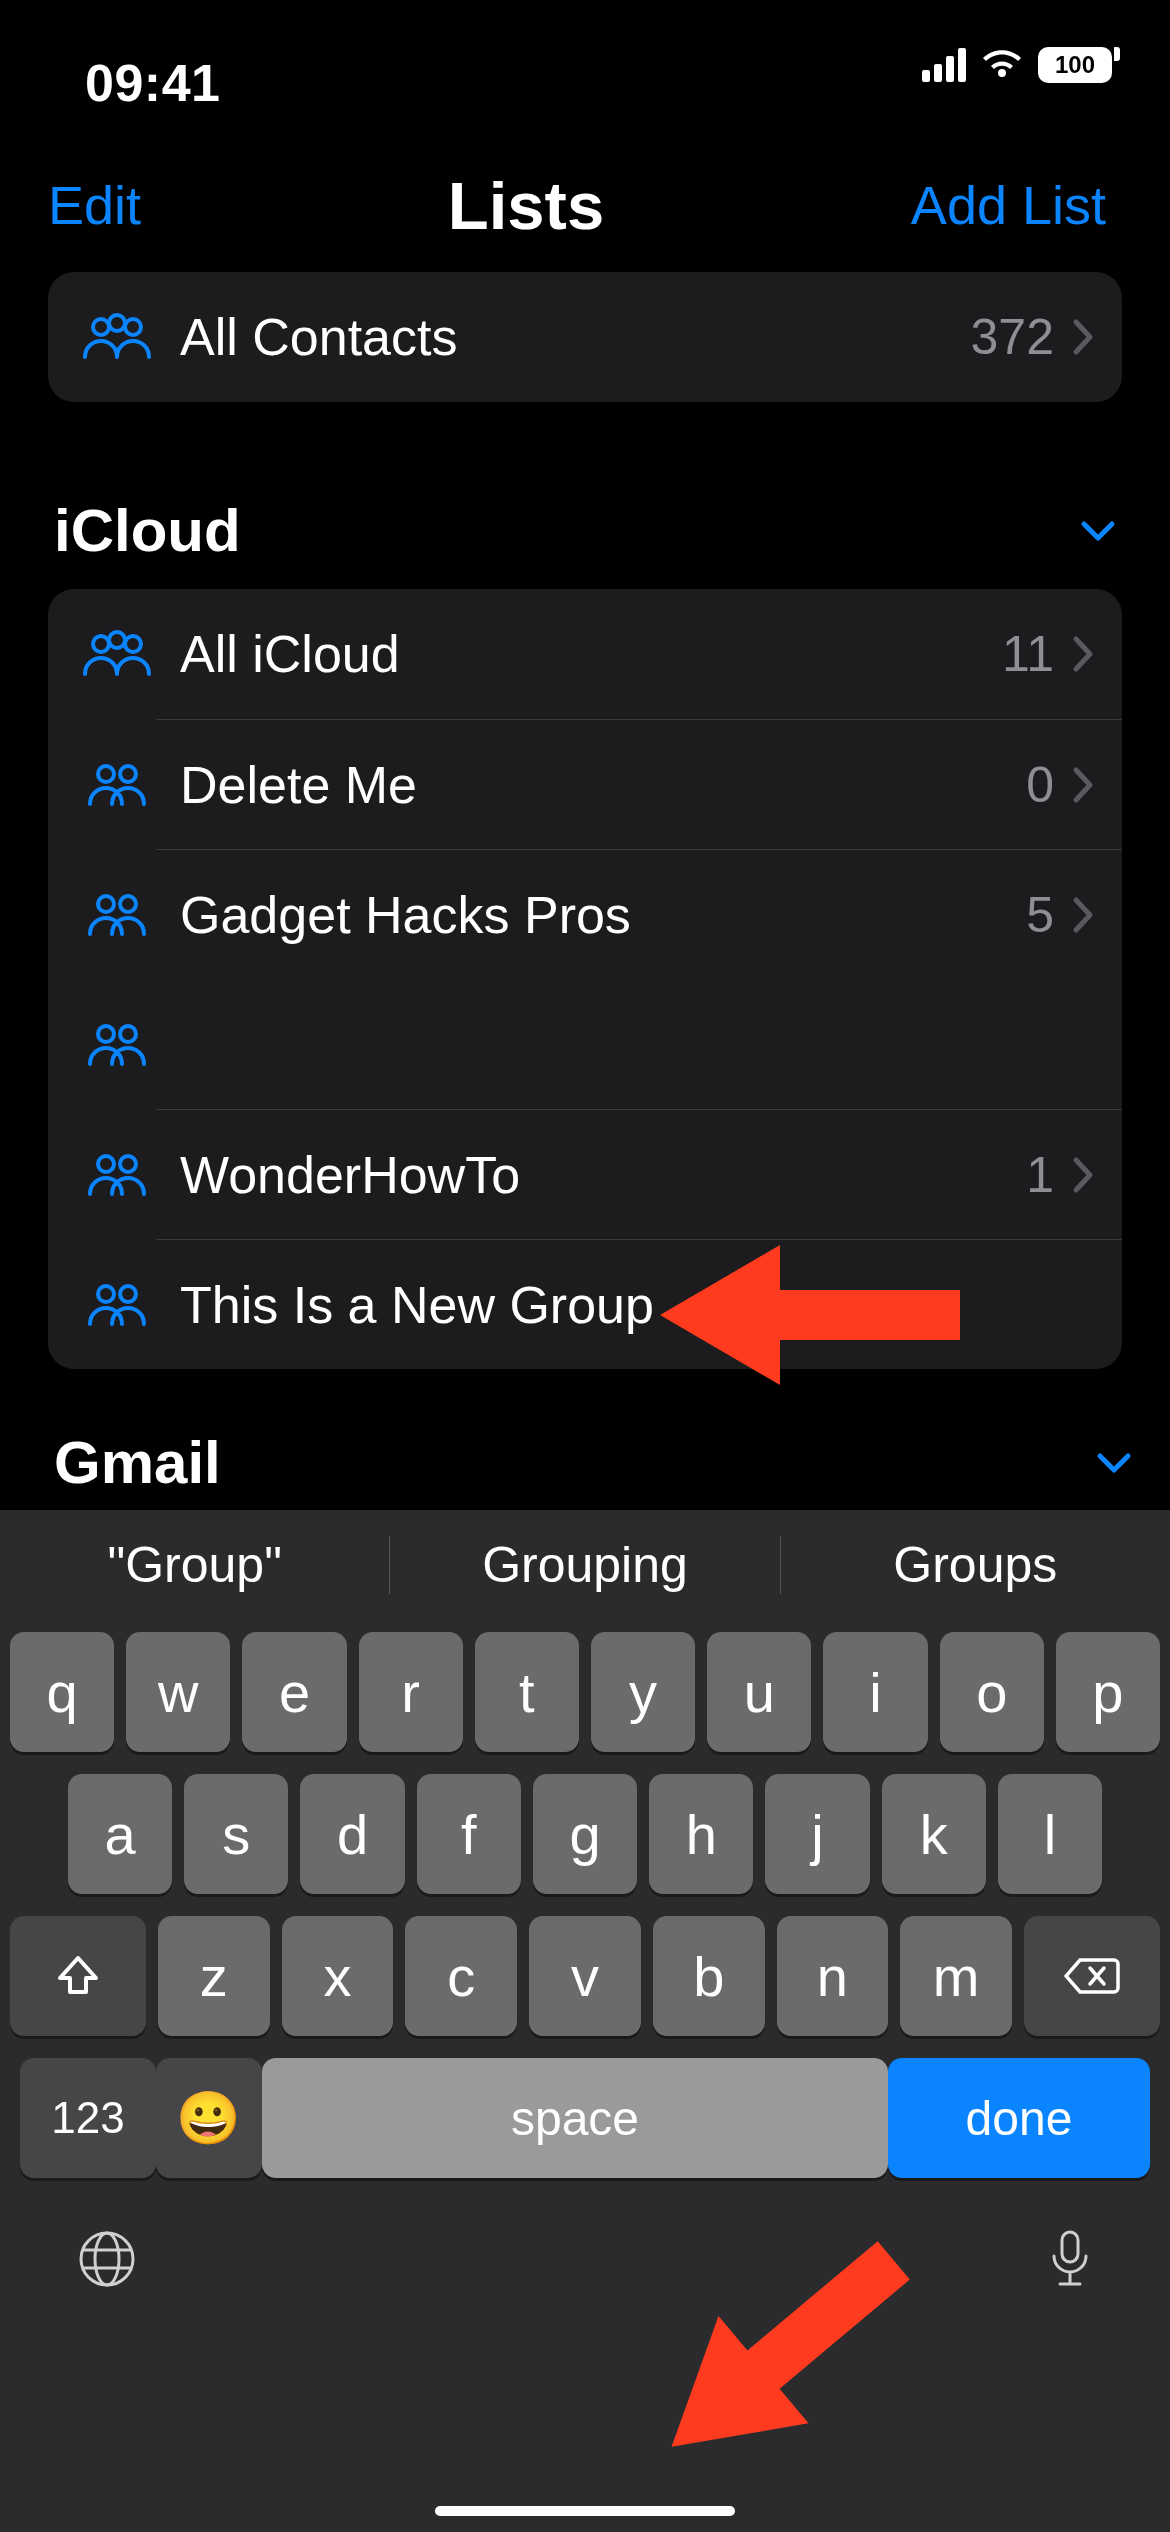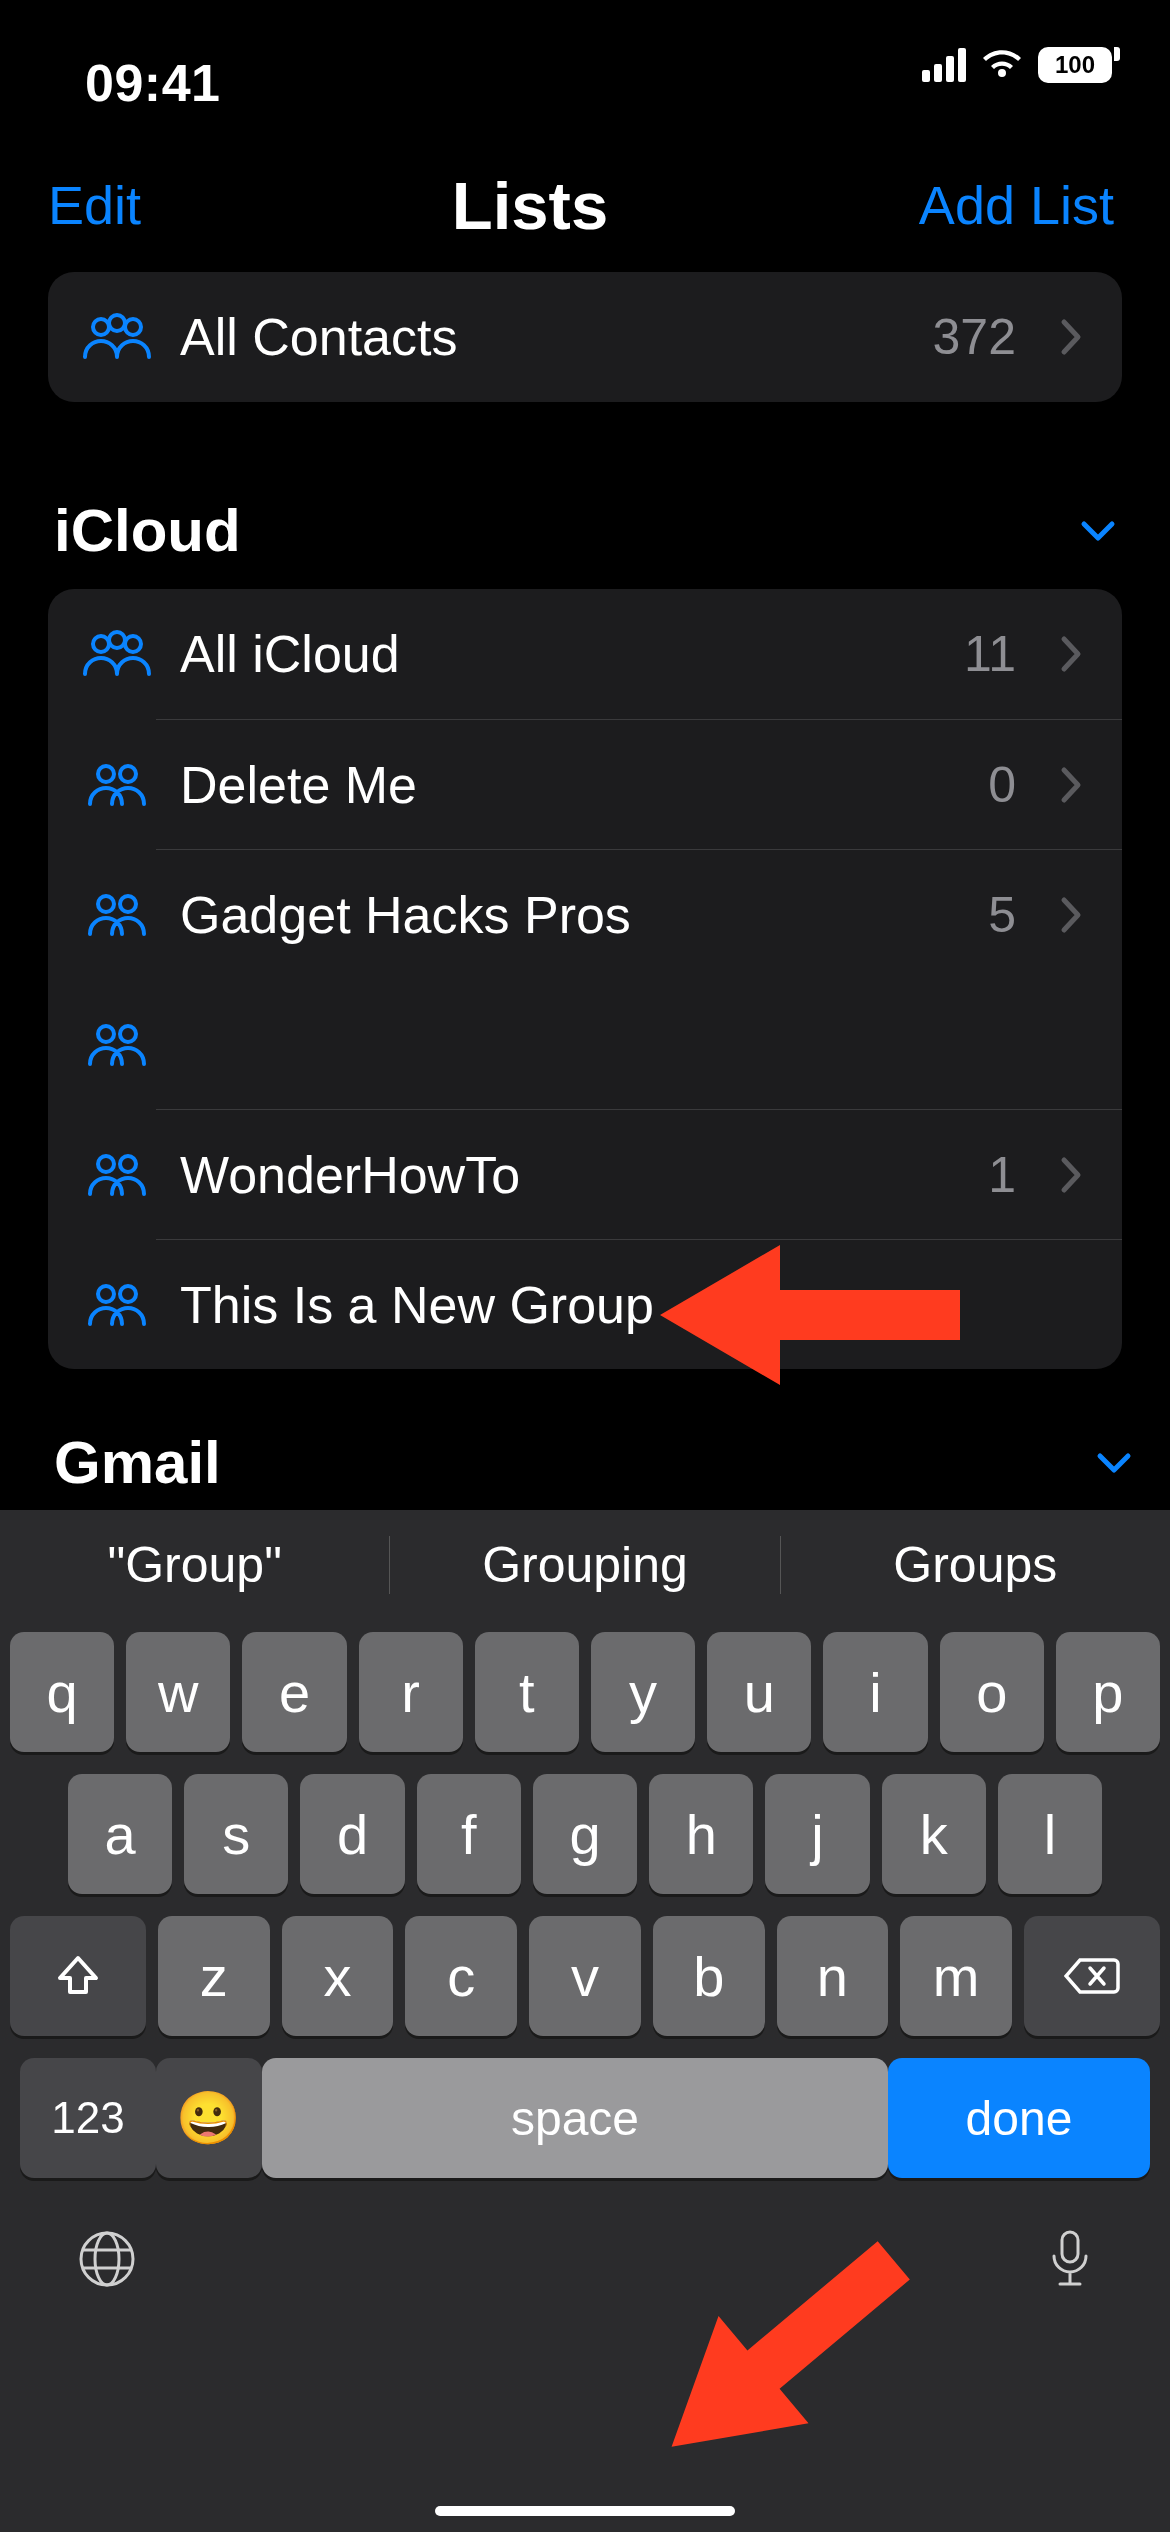--- a/index.html
+++ b/index.html
@@ -14,31 +14,31 @@
   .cell-bars span:nth-child(1){height:12px}
   .cell-bars span:nth-child(2){height:18px}
   .cell-bars span:nth-child(3){height:26px}
   .cell-bars span:nth-child(4){height:34px}
   .wifi { width: 44px; height: 32px; }
   .battery { display:flex; align-items:flex-start; }
   .battery-body { width: 74px; height: 36px; background:#fff; border-radius:10px; display:flex; align-items:center; justify-content:center; color:#000; font-size:24px; font-weight:700; }
   .battery-tip { width:6px; height:14px; background:#fff; border-radius:0 3px 3px 0; margin-left:2px; }
 
   
-  .navbar { position: absolute; top: 150px; left: 0; right: 8px; height: 110px; display: flex; align-items: center; justify-content: space-between; padding: 0 48px; }
+  .navbar { position: absolute; top: 150px; left: 0; right: 16px; height: 110px; display: flex; align-items: center; justify-content: space-between; padding: 0 48px; }
   .nav-link { color: #0a84ff; font-size: 54px; font-weight: 400; }
   .nav-title { color: #fff; font-size: 67px; font-weight: 600; }
 
   
   .content { position: absolute; top: 272px; left: 0; right: 0; padding: 0 48px; }
   .card { background: #1c1c1e; border-radius: 26px; overflow: hidden; }
   .card.single { margin-bottom: 58px; }
   .row { display: flex; align-items: center; height: 130px; padding-left: 30px; position: relative; }
   .row + .row .row-inner { border-top: 1px solid #3a3a3c; }
-  .row-inner { flex: 1; height: 100%; display: flex; align-items: center; padding-right: 40px; gap: 26px; }
+  .row-inner { flex: 1; height: 100%; display: flex; align-items: center; padding-right: 28px; }
   .row-icon { width: 78px; display:flex; justify-content:center; }
   .row-label { flex: 1; font-size: 52px; font-weight: 400; color: #fff; padding-left: 24px; }
   .row-count { font-size: 50px; color: #8e8e93; margin-right: 18px; }
   .chevron { color: #5a5a5e; }
   .section-header { display:flex; align-items:center; justify-content:space-between; padding: 36px 6px 24px 6px; }
   .section-title { font-size: 60px; font-weight: 700; }
   .section-chevron { color:#0a84ff; }
 
   
   .keyboard { position:absolute; left:0; right:0; bottom:0; height: 1022px; background:#2b2b2d; }

